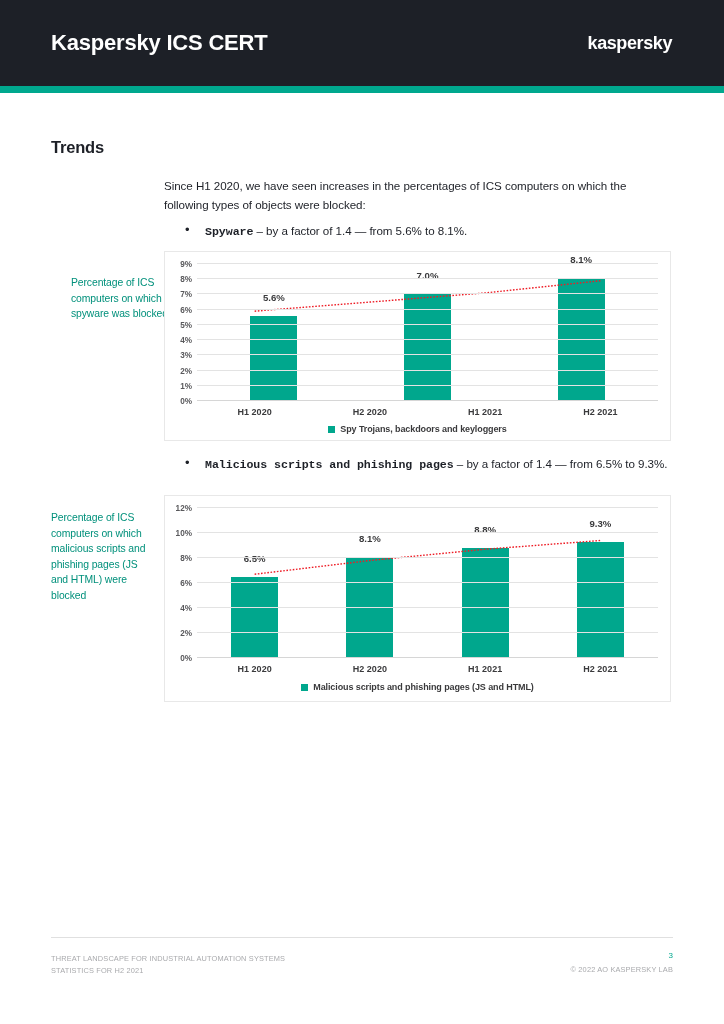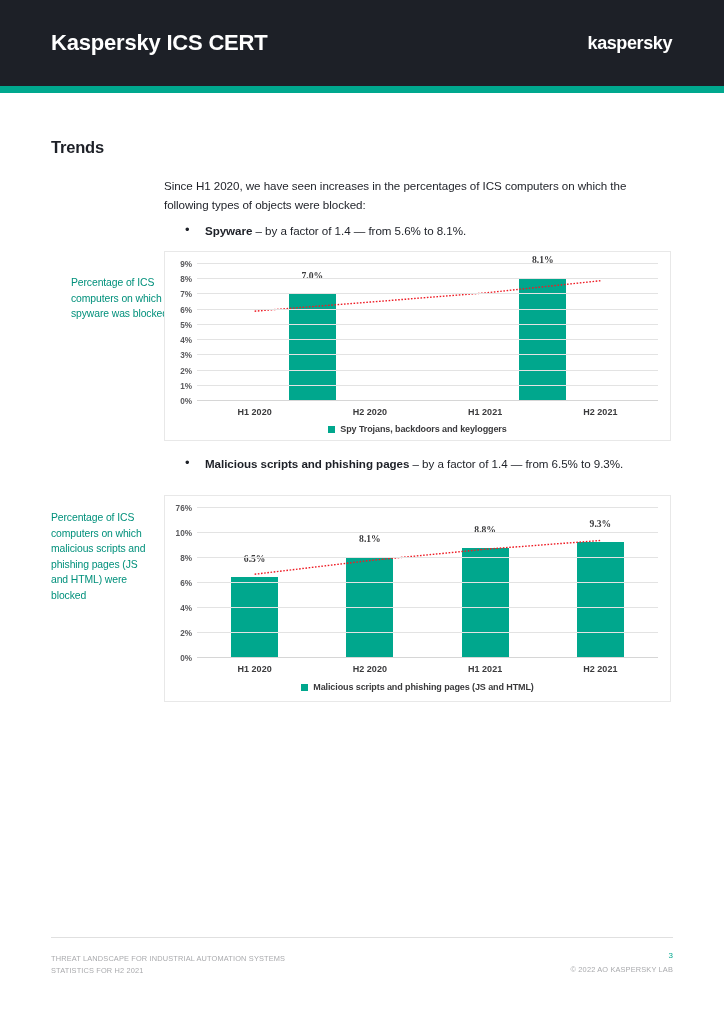--- a/index.html
+++ b/index.html
@@ -85,21 +85,21 @@
     padding-left: 22px;
   }
   .bullet-row::before {
     content: "\2022";
     position: absolute;
     left: 2px;
     top: -1px;
     font-size: 13px;
     color: #1d2027;
   }
-  .bullet-row b { font-weight: bold; }
+  .bullet-row b { font-weight: bold; font-family: Liberation Mono, monospace; }
 
   
   .side-caption {
     position: absolute;
     left: 51px;
     width: 102px;
     font-size: 10.4px;
     line-height: 15.5px;
     color: #00907b;
     font-weight: 500;
@@ -154,21 +154,20 @@
     display: flex;
     align-items: flex-end;
   }
   .bar-slot {
     flex: 1 1 0;
     height: 100%;
     position: relative;
     display: flex;
     align-items: flex-end;
     justify-content: center;
-    font-family: Liberation Serif, serif;
   }
   .bar {
     width: 47px;
     background: #00a78d;
   }
   .bar-label {
     position: absolute;
     left: 50%;
     transform: translateX(-50%);
     font-size: 9.6px;
@@ -281,20 +280,24 @@
 <div class="bullet-list bullet-2">
   <div class="bullet-row"><b>Malicious scripts and phishing pages</b><span> – by a factor of 1.4 — from 6.5% to 9.3%.</span></div>
 </div>
 
 <div class="side-caption side-caption-1">Percentage of ICS computers on which spyware was blocked</div>
 <div class="side-caption side-caption-2">Percentage of ICS computers on which malicious scripts and phishing pages (JS and HTML) were blocked</div>
 
 <div class="chart" id="chart-1">
   <div class="plot">
       <div class="bars">
+        <div class="bar-slot">
+          <div class="bar" style="height: 62.2222%; background: rgb(0, 167, 141);"></div>
+          <div class="bar-label" style="bottom: calc(62.2222% + 13px);">5.6%</div>
+        </div>
         <div class="bar-slot">
           <div class="bar" style="height: 77.7778%; background: rgb(0, 167, 141);"></div>
           <div class="bar-label" style="bottom: calc(77.7778% + 13px);">7.0%</div>
         </div>
         <div class="bar-slot">
           <div class="bar" style="height: 90%; background: rgb(0, 167, 141);"></div>
           <div class="bar-label" style="bottom: calc(90% + 13px);">8.1%</div>
         </div>
       </div>
     <svg class="trend-svg" preserveAspectRatio="none" viewBox="0 0 100 100">
@@ -362,21 +365,21 @@
       <div class="y-tick" style="bottom: 16.6667%; transform: translateY(50%);">2%</div>
       <div class="grid-line" style="bottom: 33.3333%;"></div>
       <div class="y-tick" style="bottom: 33.3333%; transform: translateY(50%);">4%</div>
       <div class="grid-line" style="bottom: 50%;"></div>
       <div class="y-tick" style="bottom: 50%; transform: translateY(50%);">6%</div>
       <div class="grid-line" style="bottom: 66.6667%;"></div>
       <div class="y-tick" style="bottom: 66.6667%; transform: translateY(50%);">8%</div>
       <div class="grid-line" style="bottom: 83.3333%;"></div>
       <div class="y-tick" style="bottom: 83.3333%; transform: translateY(50%);">10%</div>
       <div class="grid-line" style="bottom: 100%;"></div>
-      <div class="y-tick" style="bottom: 100%; transform: translateY(50%);">76%</div>
+      <div class="y-tick" style="bottom: 100%; transform: translateY(50%);">12%</div>
     </div>
   <div class="x-labels">
       <div class="x-label">H1 2020</div>
       <div class="x-label">H2 2020</div>
       <div class="x-label">H1 2021</div>
       <div class="x-label">H2 2021</div>
     </div>
   <div class="legend">
     <span class="legend-swatch"></span>
     <span class="legend-text">Malicious scripts and phishing pages (JS and HTML)</span>

